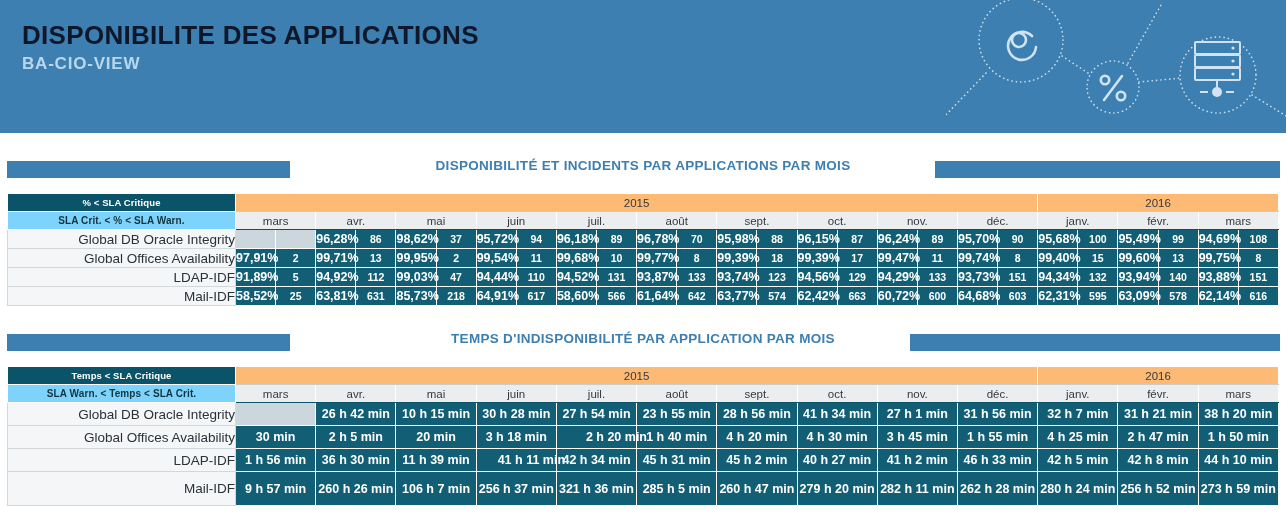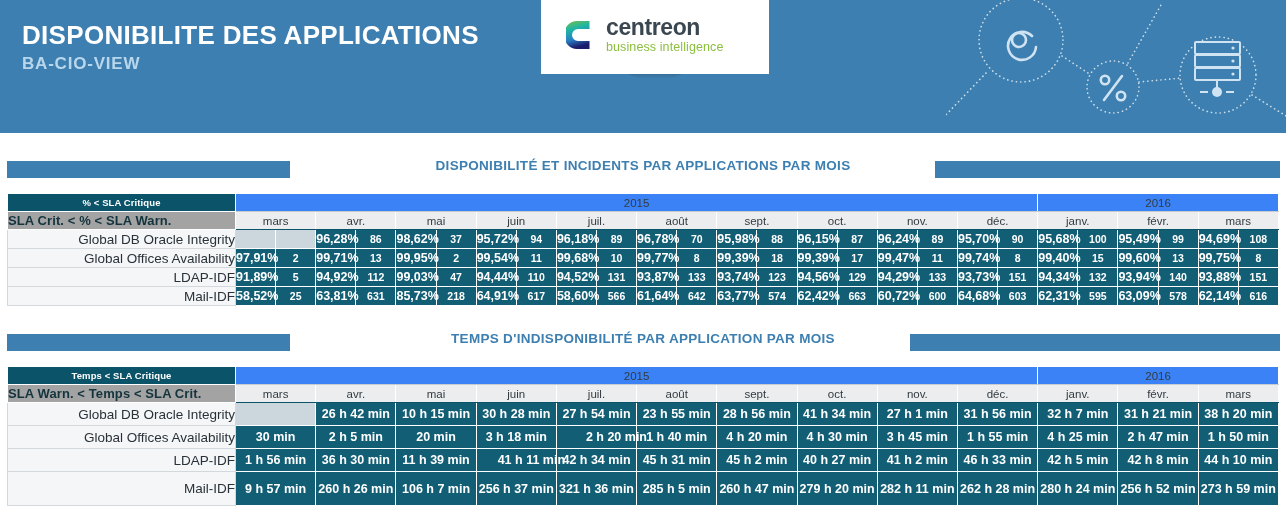--- a/index.html
+++ b/index.html
@@ -9,21 +9,21 @@
     font-family:"Liberation Sans", sans-serif;
     -webkit-font-smoothing:antialiased;
   }
 
   
   .banner{
     position:relative;width:1286px;height:133px;background:#3d7fb0;overflow:hidden;
   }
   .banner-titles{position:absolute;left:22px;top:20px;}
   .b-title{
-    font-size:26px;font-weight:bold;color:#ffffff;letter-spacing:.3px;line-height:30px;
+    font-size:26px;font-weight:bold;color:#0f172a;letter-spacing:.3px;line-height:30px;
   }
   .b-sub{
     font-size:17px;font-weight:bold;color:#b9d7ec;letter-spacing:.8px;line-height:24px;margin-top:2px;
   }
   .b-date{
     font-size:13px;font-weight:bold;color:#ffffff;letter-spacing:.2px;line-height:20px;margin-top:4px;
   }
 
   
   .logo-plaque{
@@ -52,25 +52,25 @@
   
   .tbl-wrap{margin-top:12px;padding-left:7px;}
   table.grid{border-collapse:collapse;table-layout:fixed;width:1272px;}
   table.grid td,table.grid th{padding:0;margin:0;}
 
   .legend-crit{
     background:#0a5368;color:#ffffff;font-size:9.5px;font-weight:bold;
     text-align:center;height:17px;letter-spacing:.1px;border:1px solid #ffffff;
   }
   .legend-warn{
-    background:#a3a3a3;color:#14343d;font-size:13px;font-weight:bold;
-    text-align:left;height:17px;letter-spacing:.1px;border:1px solid #ffffff;
+    background:#7dd3fc;color:#14343d;font-size:10px;font-weight:bold;
+    text-align:center;height:17px;letter-spacing:.1px;border:1px solid #ffffff;
   }
   .yr{
-    background:#3b82f6;color:#333b40;font-size:11.5px;text-align:center;height:17px;
+    background:#fdba74;color:#333b40;font-size:11.5px;text-align:center;height:17px;
     border:1px solid #ffffff;border-bottom:1px solid #c7ccd0;
   }
   .mo{
     background:#ebedef;color:#333b40;font-size:11.5px;text-align:center;height:17px;
     border:1px solid #ffffff;border-bottom:1px solid #0a5368;
   }
   .rowlab{
     background:#f4f6f8;color:#2a3238;font-size:13.5px;text-align:right;
     padding:0 6px 0 0;height:18px;border:1px solid #d3d8dc;white-space:nowrap;
   }
@@ -90,39 +90,20 @@
 </head>
 <body>
 
 <div class="banner">
 
   <div class="banner-titles">
     <div class="b-title">DISPONIBILITE DES APPLICATIONS</div>
     <div class="b-sub">BA-CIO-VIEW</div>
   </div>
 
-  <div class="logo-plaque">
-    <div class="logo-inner">
-      <svg class="logo-mark" viewBox="0 0 62 64">
-        <defs>
-          <linearGradient id="cg" x1="0" y1="0" x2="0.25" y2="1">
-            <stop offset="0" stop-color="#7ac143"></stop>
-            <stop offset="0.35" stop-color="#1eb5a6"></stop>
-            <stop offset="0.7" stop-color="#2a7fc4"></stop>
-            <stop offset="1" stop-color="#1b1c6b"></stop>
-          </linearGradient>
-        </defs>
-        <path d="M47 4 L22 4 A26 28 0 0 0 22 60 L47 60 L47 44 L24 44 A12 12 0 0 1 24 20 L47 20 Z" fill="url(#cg)"></path>
-      </svg>
-      <div class="logo-text">
-        <div class="logo-name">centreon</div>
-        <div class="logo-tag">business intelligence</div>
-      </div>
-    </div>
-  </div>
 
   <svg class="deco" viewBox="0 0 340 133">
     <g stroke="#ffffff" stroke-opacity="0.75" stroke-width="1.6" fill="none" stroke-linecap="round" stroke-dasharray="0.2 4.2">
       <circle cx="75" cy="40" r="42"></circle>
       <circle cx="167" cy="87" r="26"></circle>
       <circle cx="272" cy="75" r="38"></circle>
       <path d="M116 56 L142 73"></path>
       <path d="M193 82 L236 78"></path>
       <path d="M182 63 L215 5"></path>
       <path d="M40 73 L-5 120"></path>

